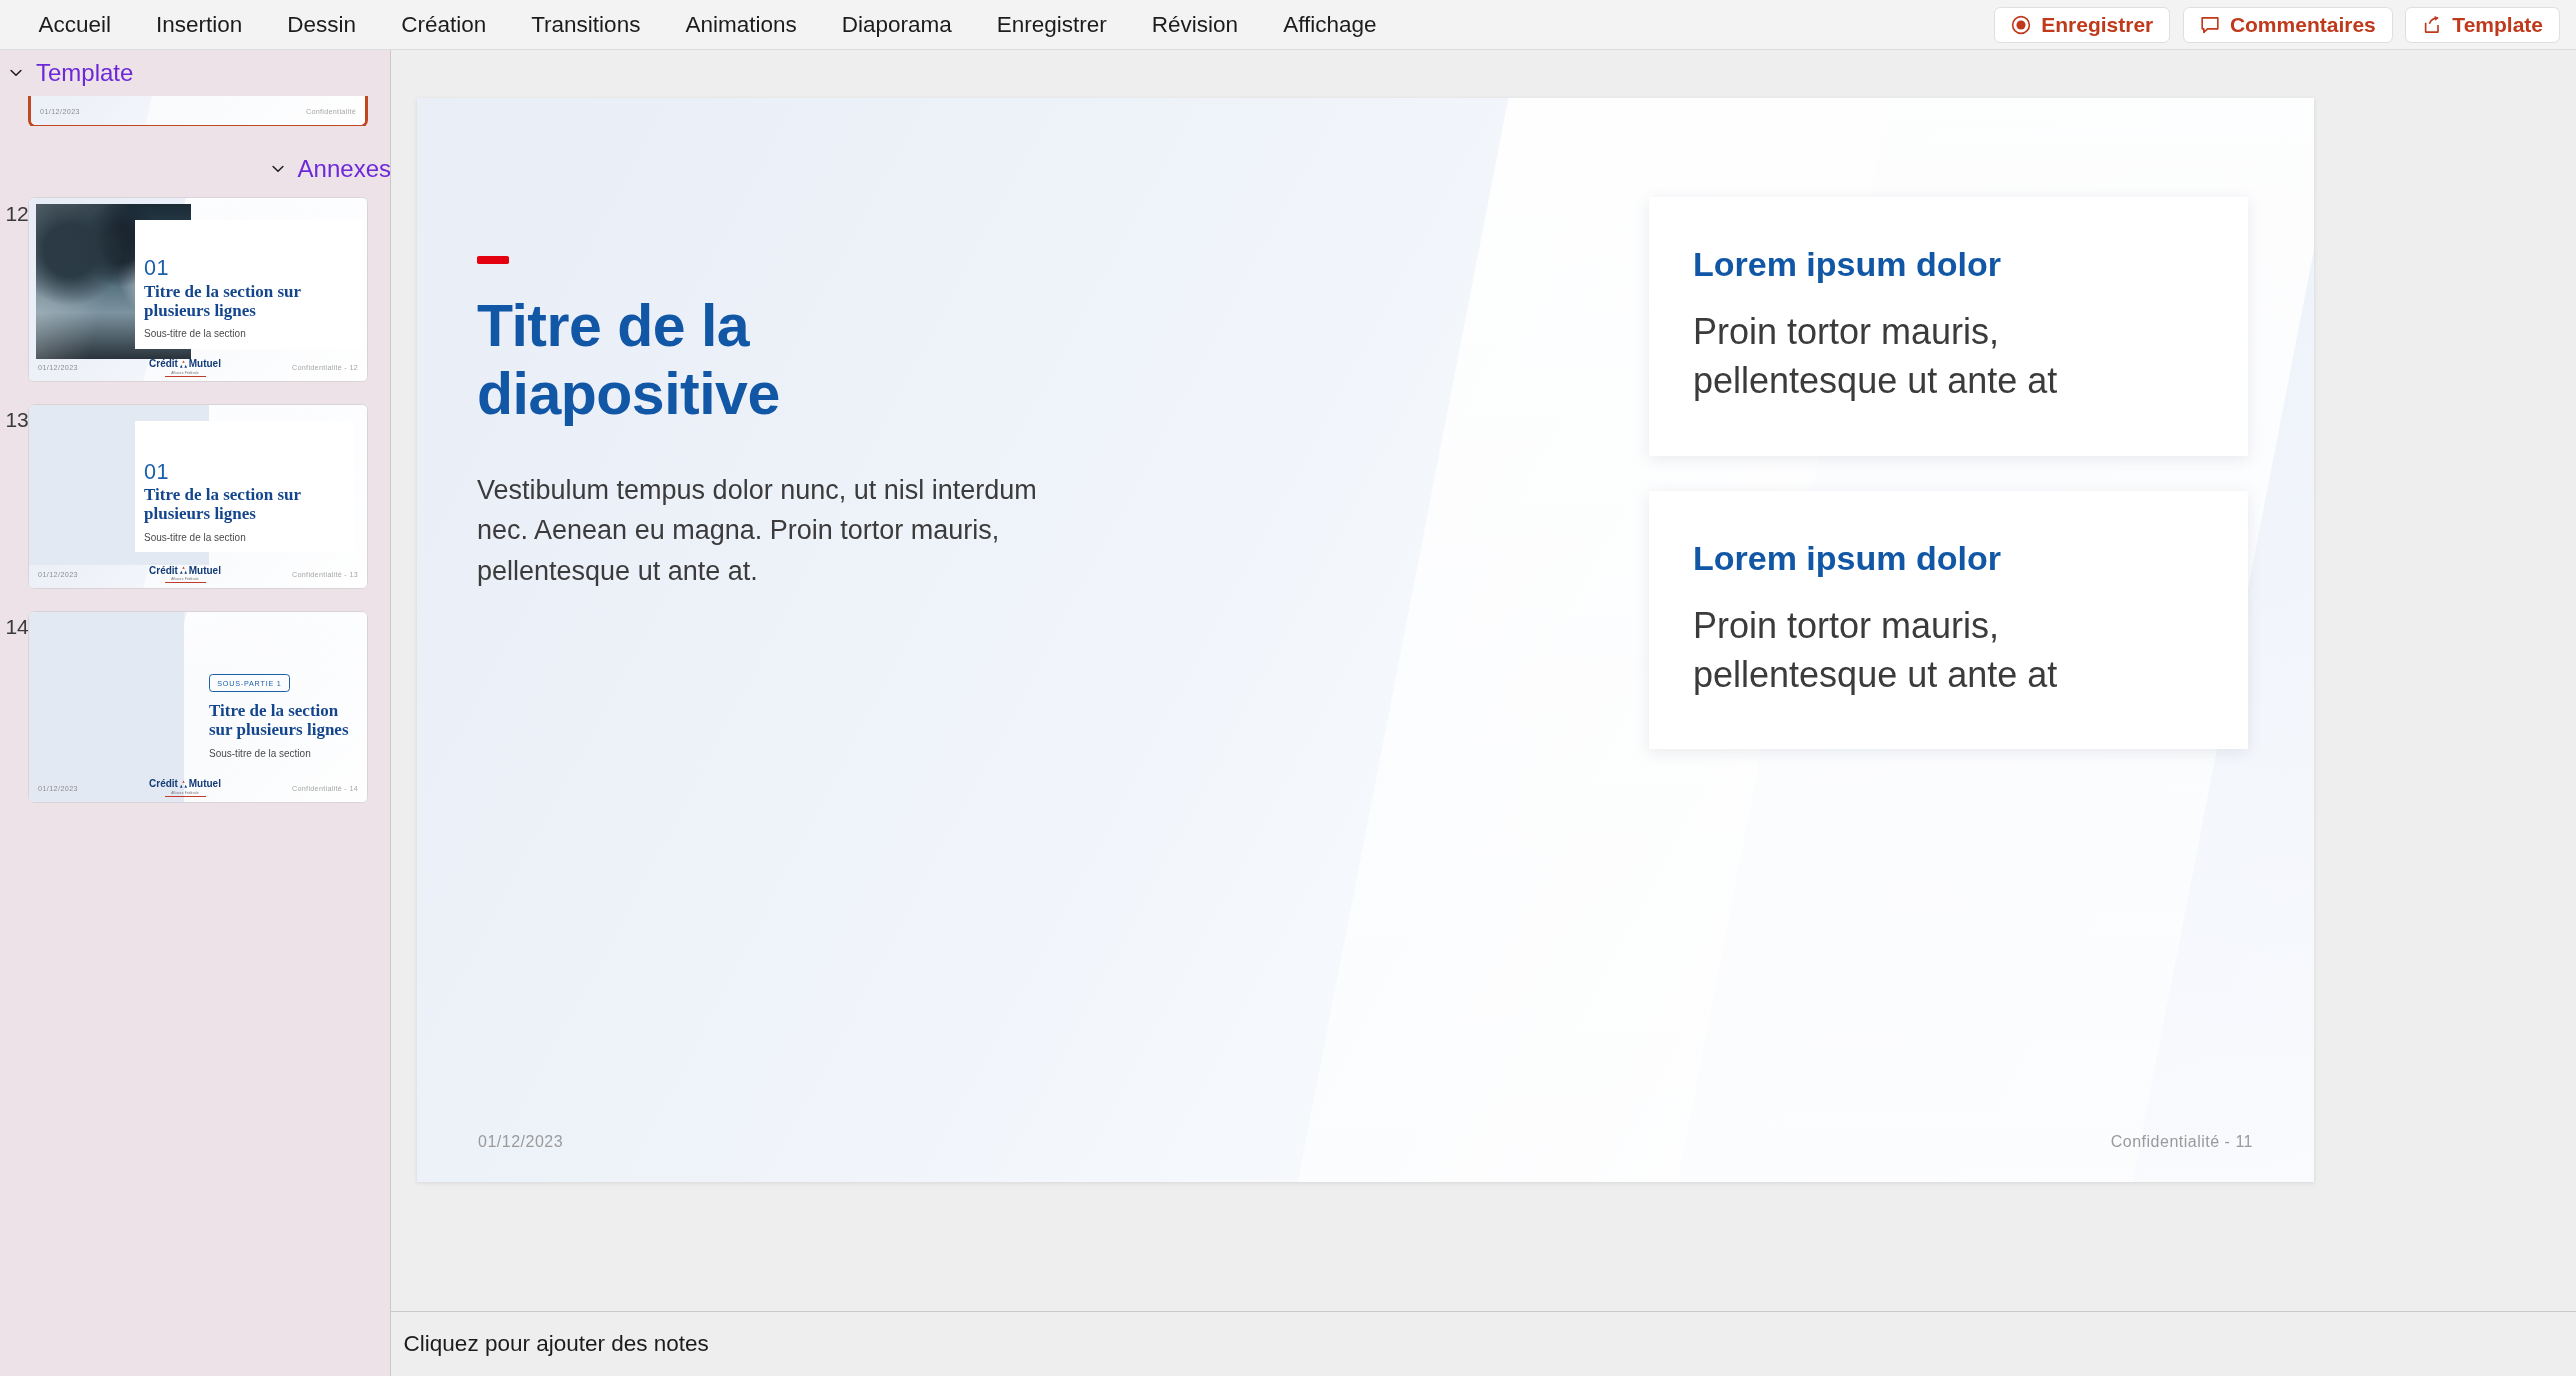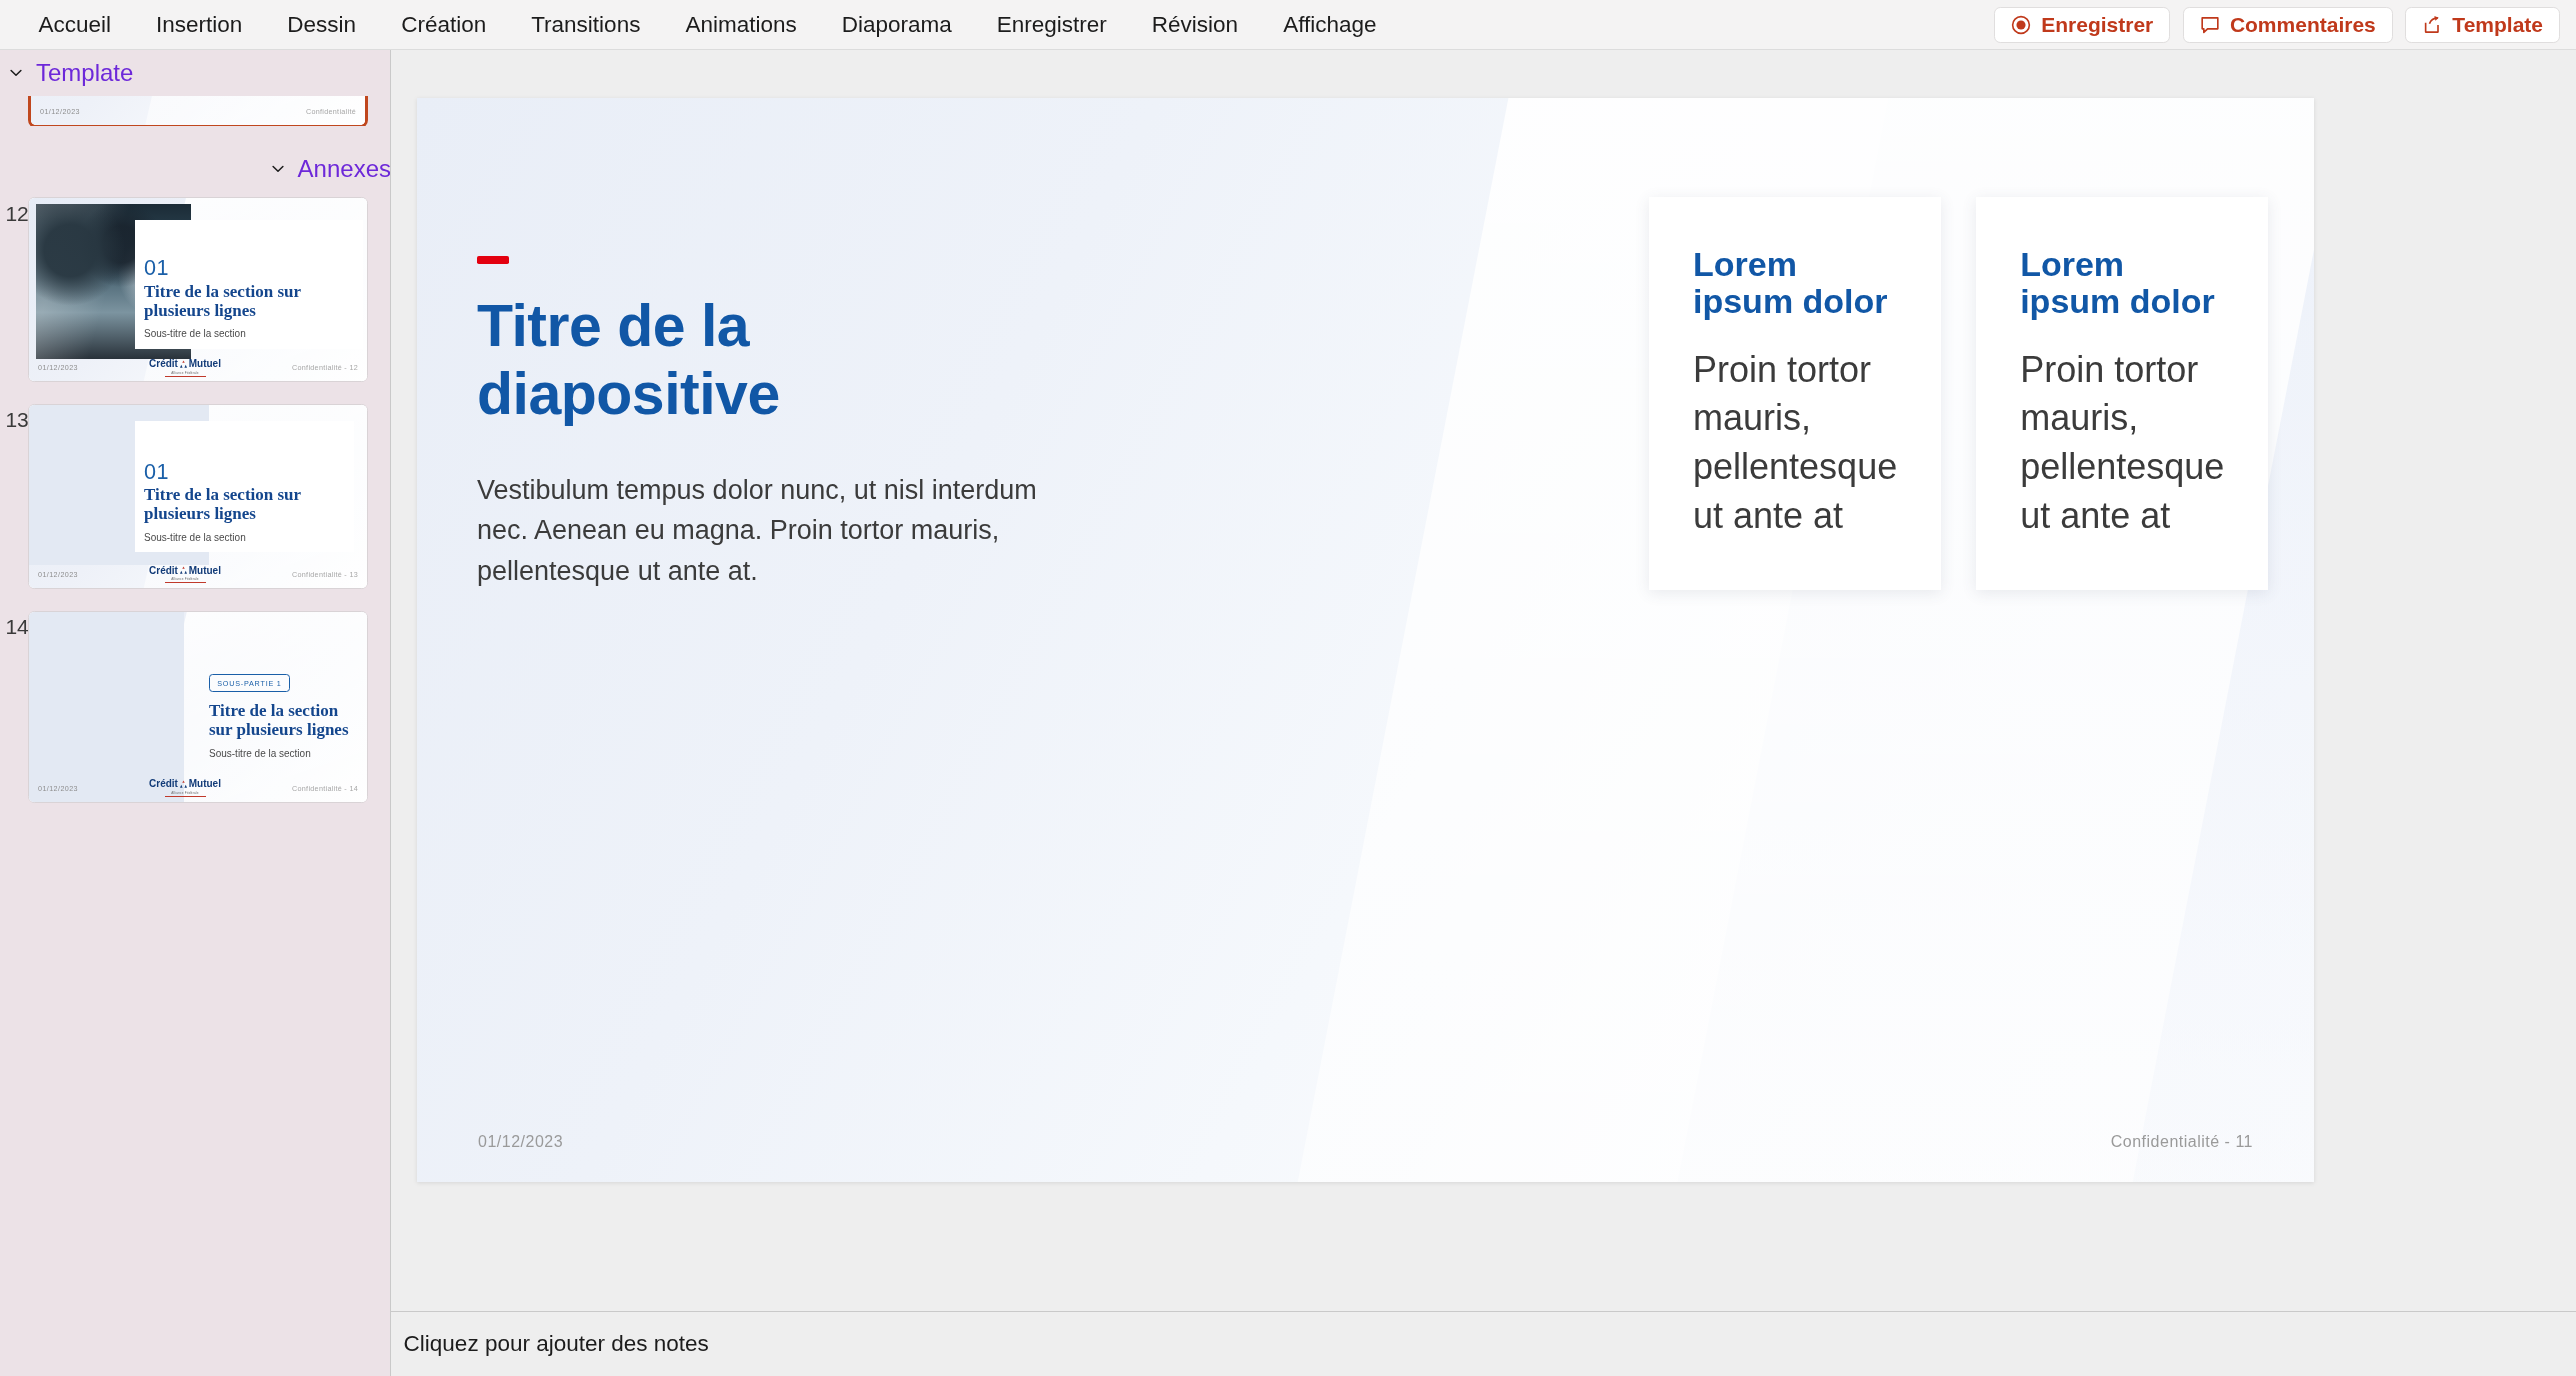--- a/index.html
+++ b/index.html
@@ -212,21 +212,21 @@
     font-size: 59px; font-weight: bold; color: #1157a6;
     line-height: 1.16; letter-spacing: -0.5px;
   }
   .s-body {
     margin-top: 41px;
     font-size: 27px; color: #3b3b3b; line-height: 1.50;
   }
   .s-cards {
     position: absolute; right: 66px; top: 99px;
     width: 599px;
-    display: flex; flex-direction: row; gap: 35px;
+    display: flex; flex-direction: column; gap: 35px;
   }
   .s-card {
     background: #ffffff;
     box-shadow: 0 2.7px 14.4px rgba(60,70,100,.11);
     padding: 49px 44px 50px 44px;
   }
   .s-card-title {
     font-size: 34px; font-weight: bold; color: #1157a6; line-height: 1.1;
   }
   .s-card-text {

